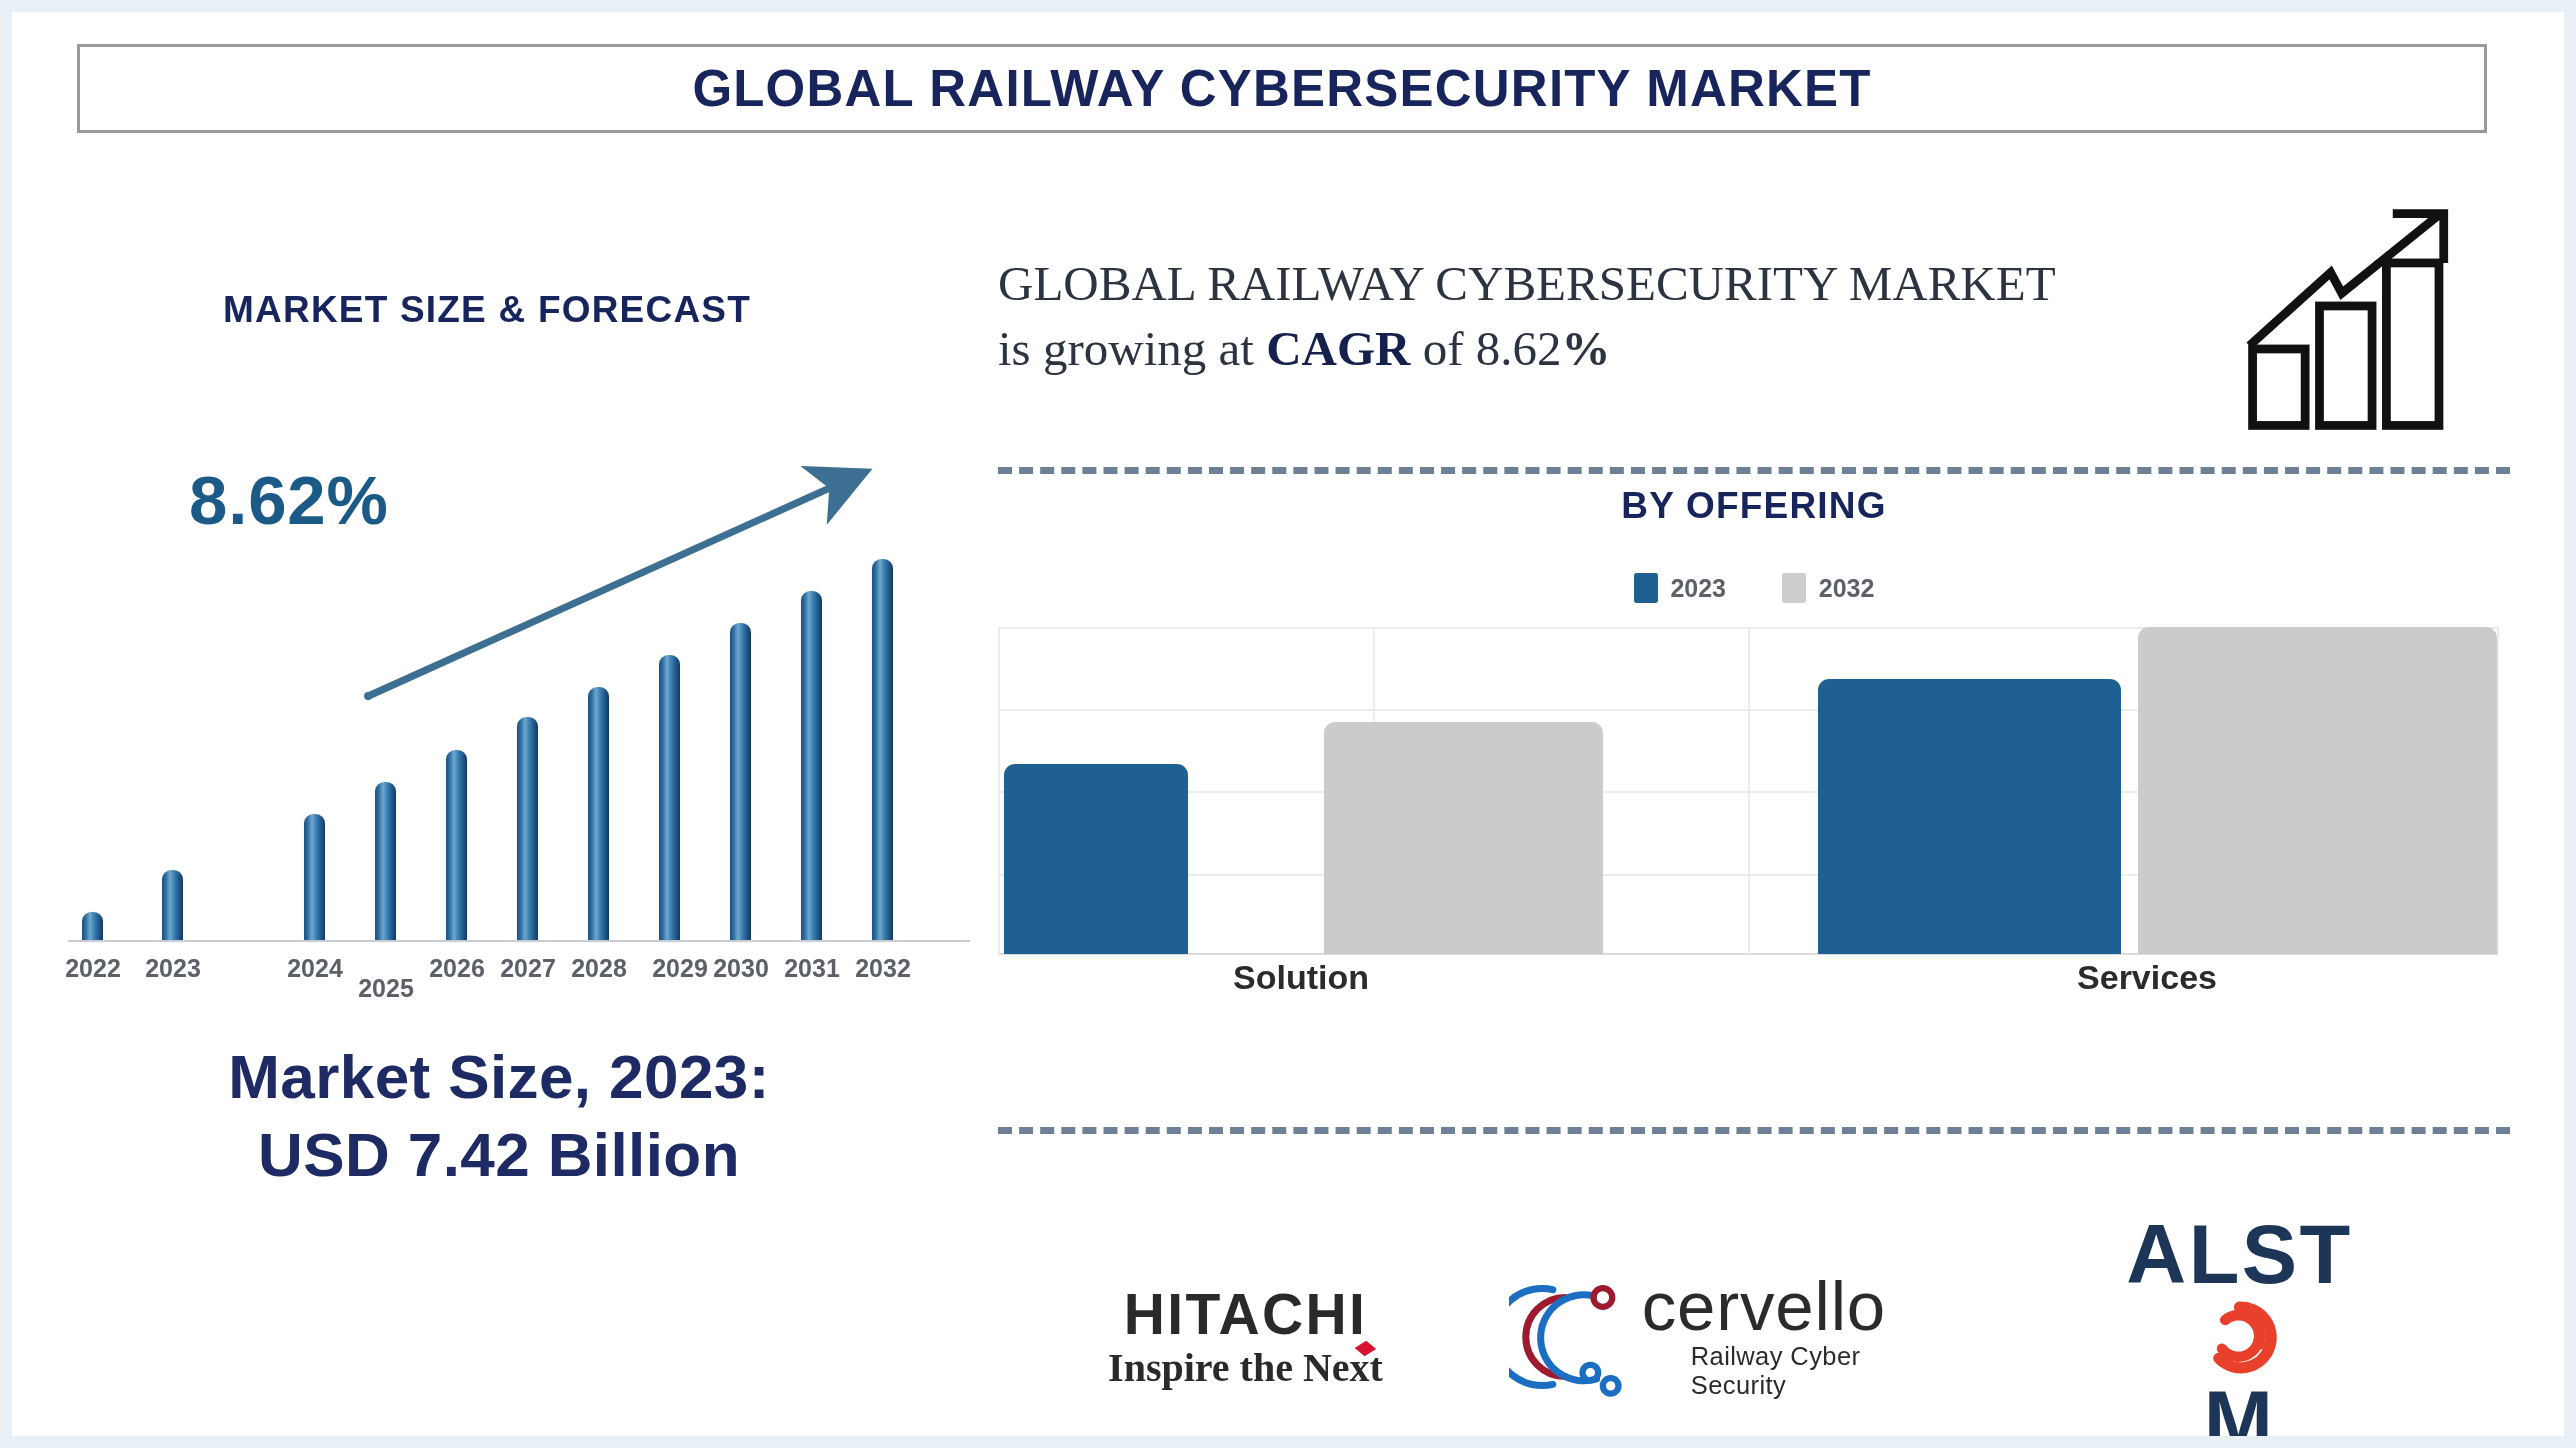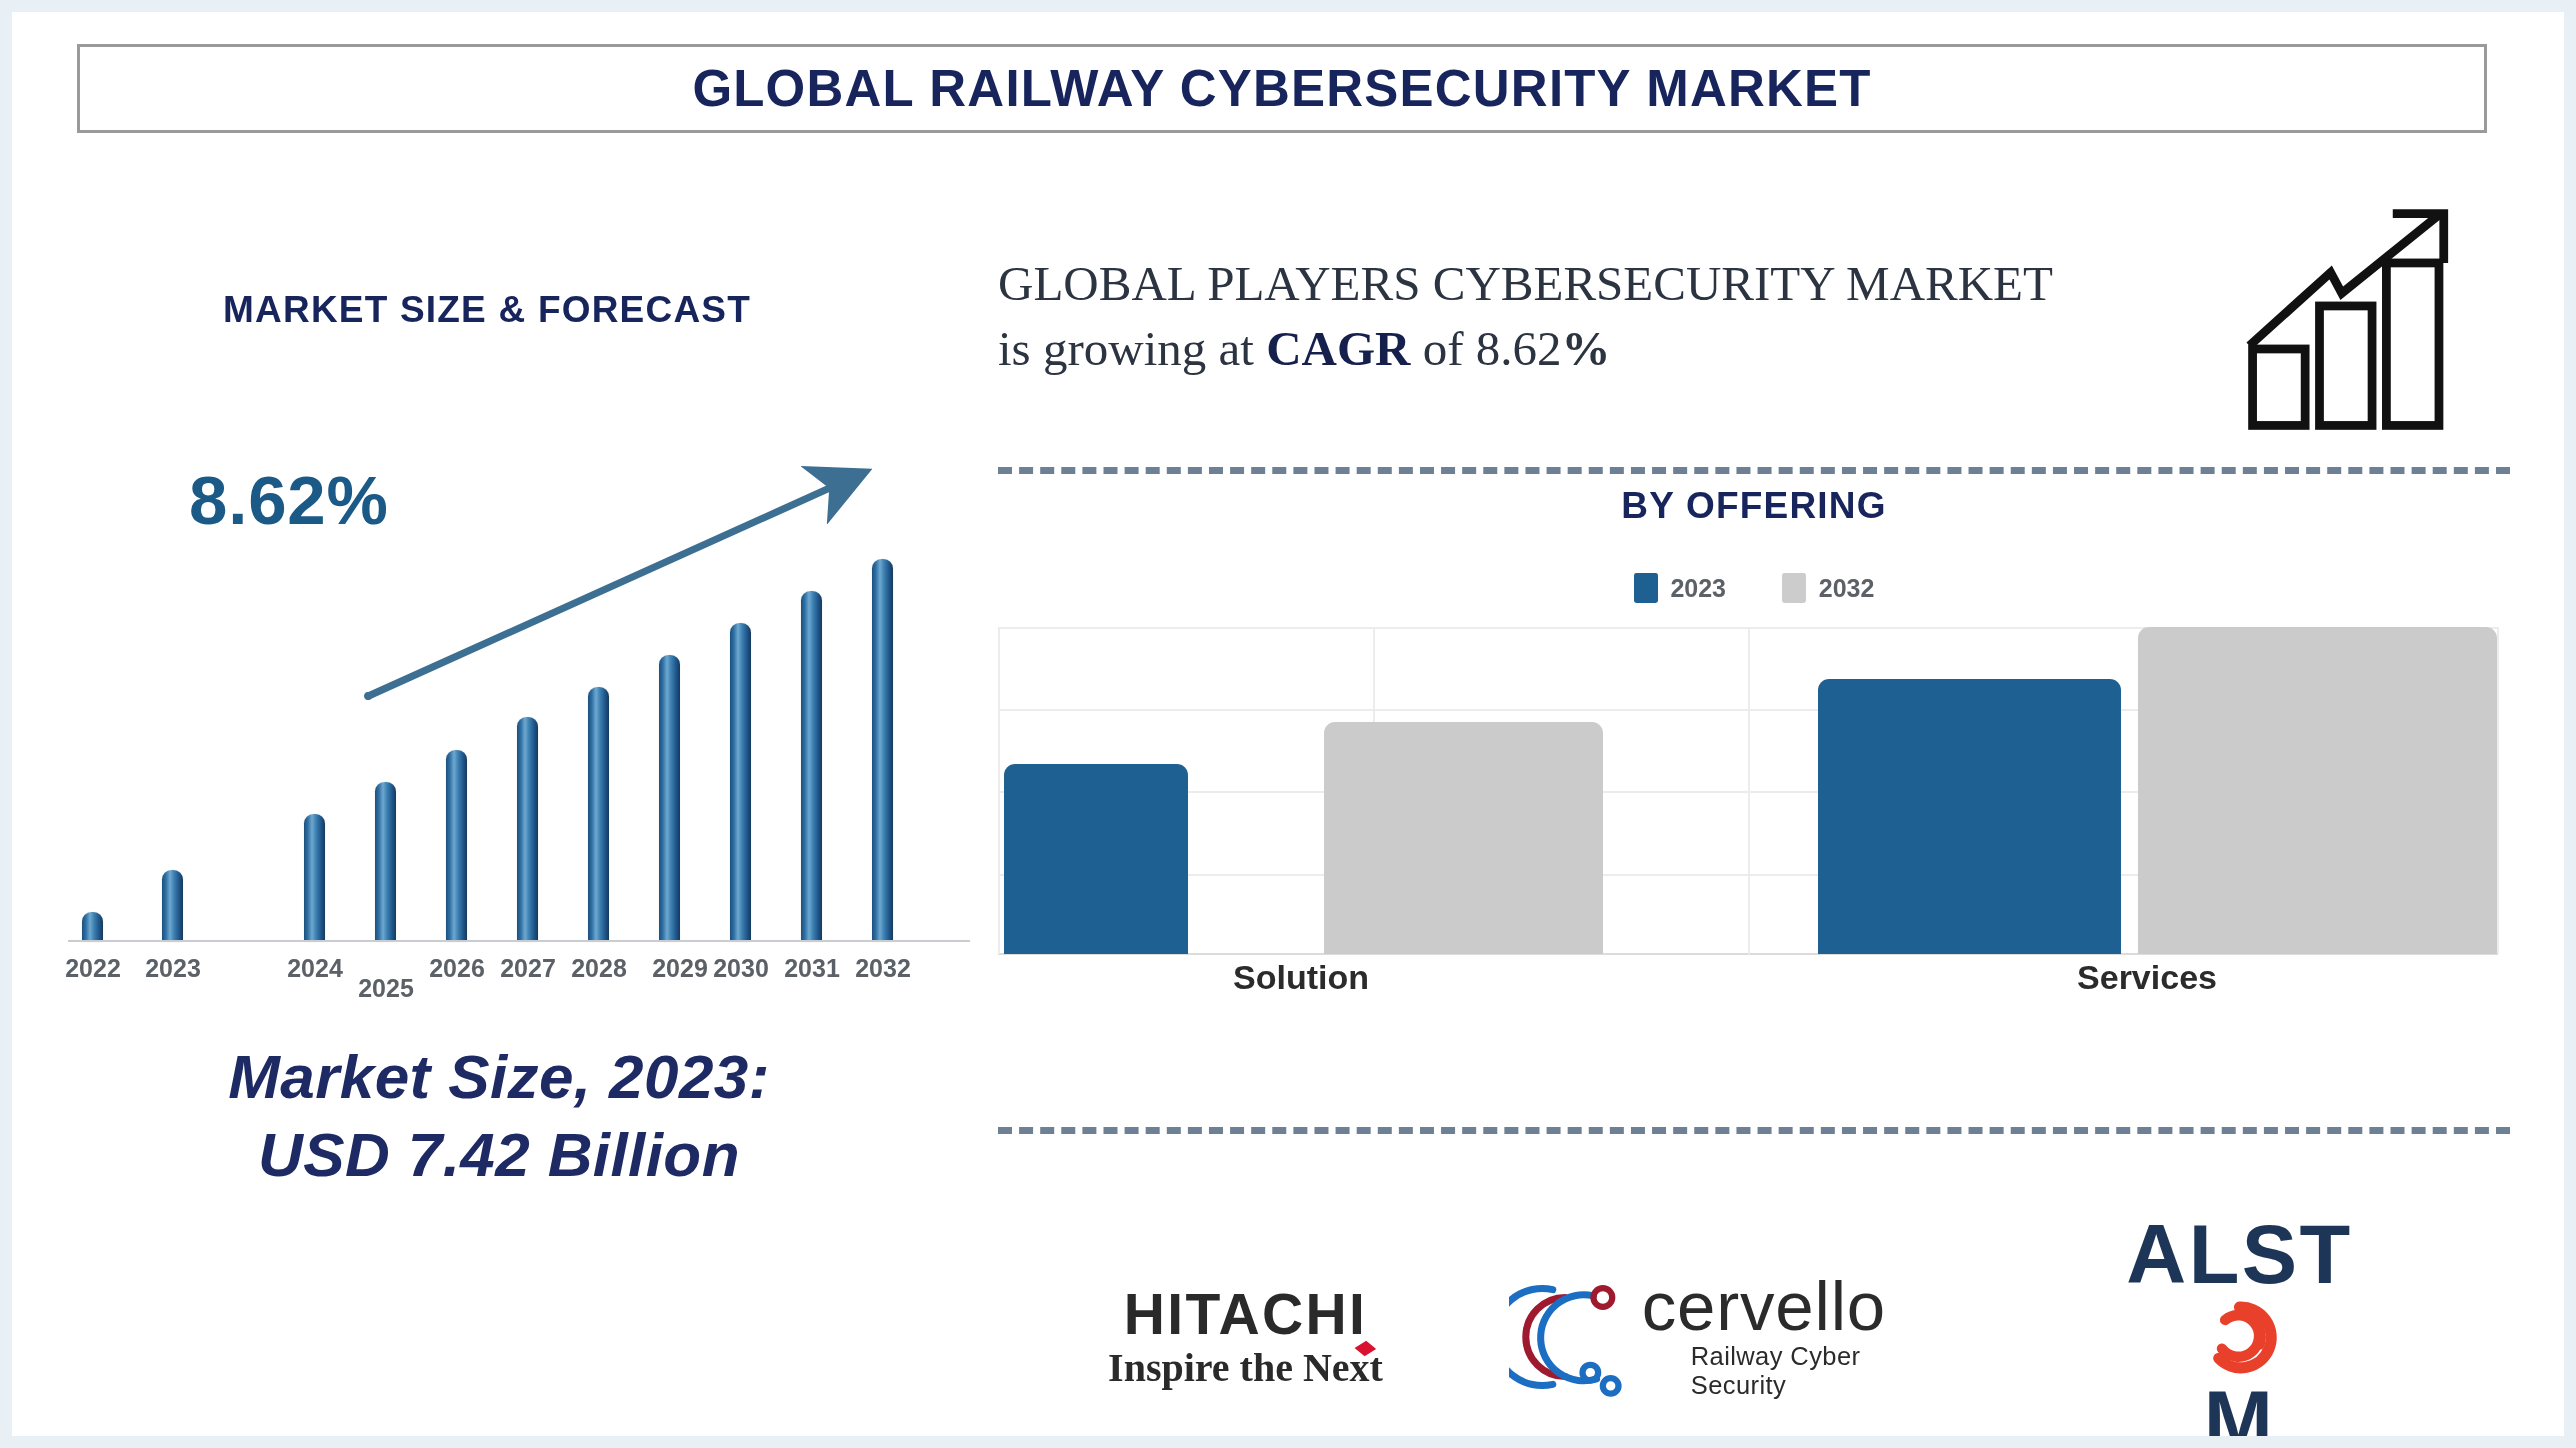--- a/index.html
+++ b/index.html
@@ -143,21 +143,20 @@
     left: 0;
     top: 826px;
     width: 910px;
     text-align: center;
     font-family: "Liberation Sans", sans-serif;
     font-weight: 900;
     font-size: 62px;
     line-height: 1.25;
     color: #1e2a63;
     letter-spacing: 0.4px;
-    font-style: italic;
   }
 
   
   .right-panel {
     position: absolute;
     left: 986px;
     top: 200px;
     width: 1516px;
     height: 1189px;
   }
@@ -436,21 +435,21 @@
 
       <div class="mkt-size">
         <div>Market Size, 2023:</div>
         <div>USD 7.42 Billion</div>
       </div>
     </div>
 
     <div class="right-panel">
 
       <div class="cagr-statement">
-        <span>GLOBAL PLAYERS CYBERSECURITY MARKET is growing at </span><b>CAGR</b><span> of </span><span class="pct"><span>8.62</span><span class="sym">%</span></span>
+        <span>GLOBAL RAILWAY CYBERSECURITY MARKET is growing at </span><b>CAGR</b><span> of </span><span class="pct"><span>8.62</span><span class="sym">%</span></span>
       </div>
 
       <svg class="trend-icon" viewBox="0 0 300 290">
         <rect x="12" y="182" width="66" height="96" fill="none" stroke="#111111" stroke-width="11"></rect>
         <rect x="96" y="128" width="66" height="150" fill="none" stroke="#111111" stroke-width="11"></rect>
         <rect x="180" y="74" width="66" height="204" fill="none" stroke="#111111" stroke-width="11"></rect>
         <path d="M8 178 L110 86 L124 112 L248 12" fill="none" stroke="#111111" stroke-width="11" stroke-linejoin="miter" stroke-linecap="butt"></path>
         <path d="M188 12 L252 12 L252 74" fill="none" stroke="#111111" stroke-width="11"></path>
       </svg>
 

